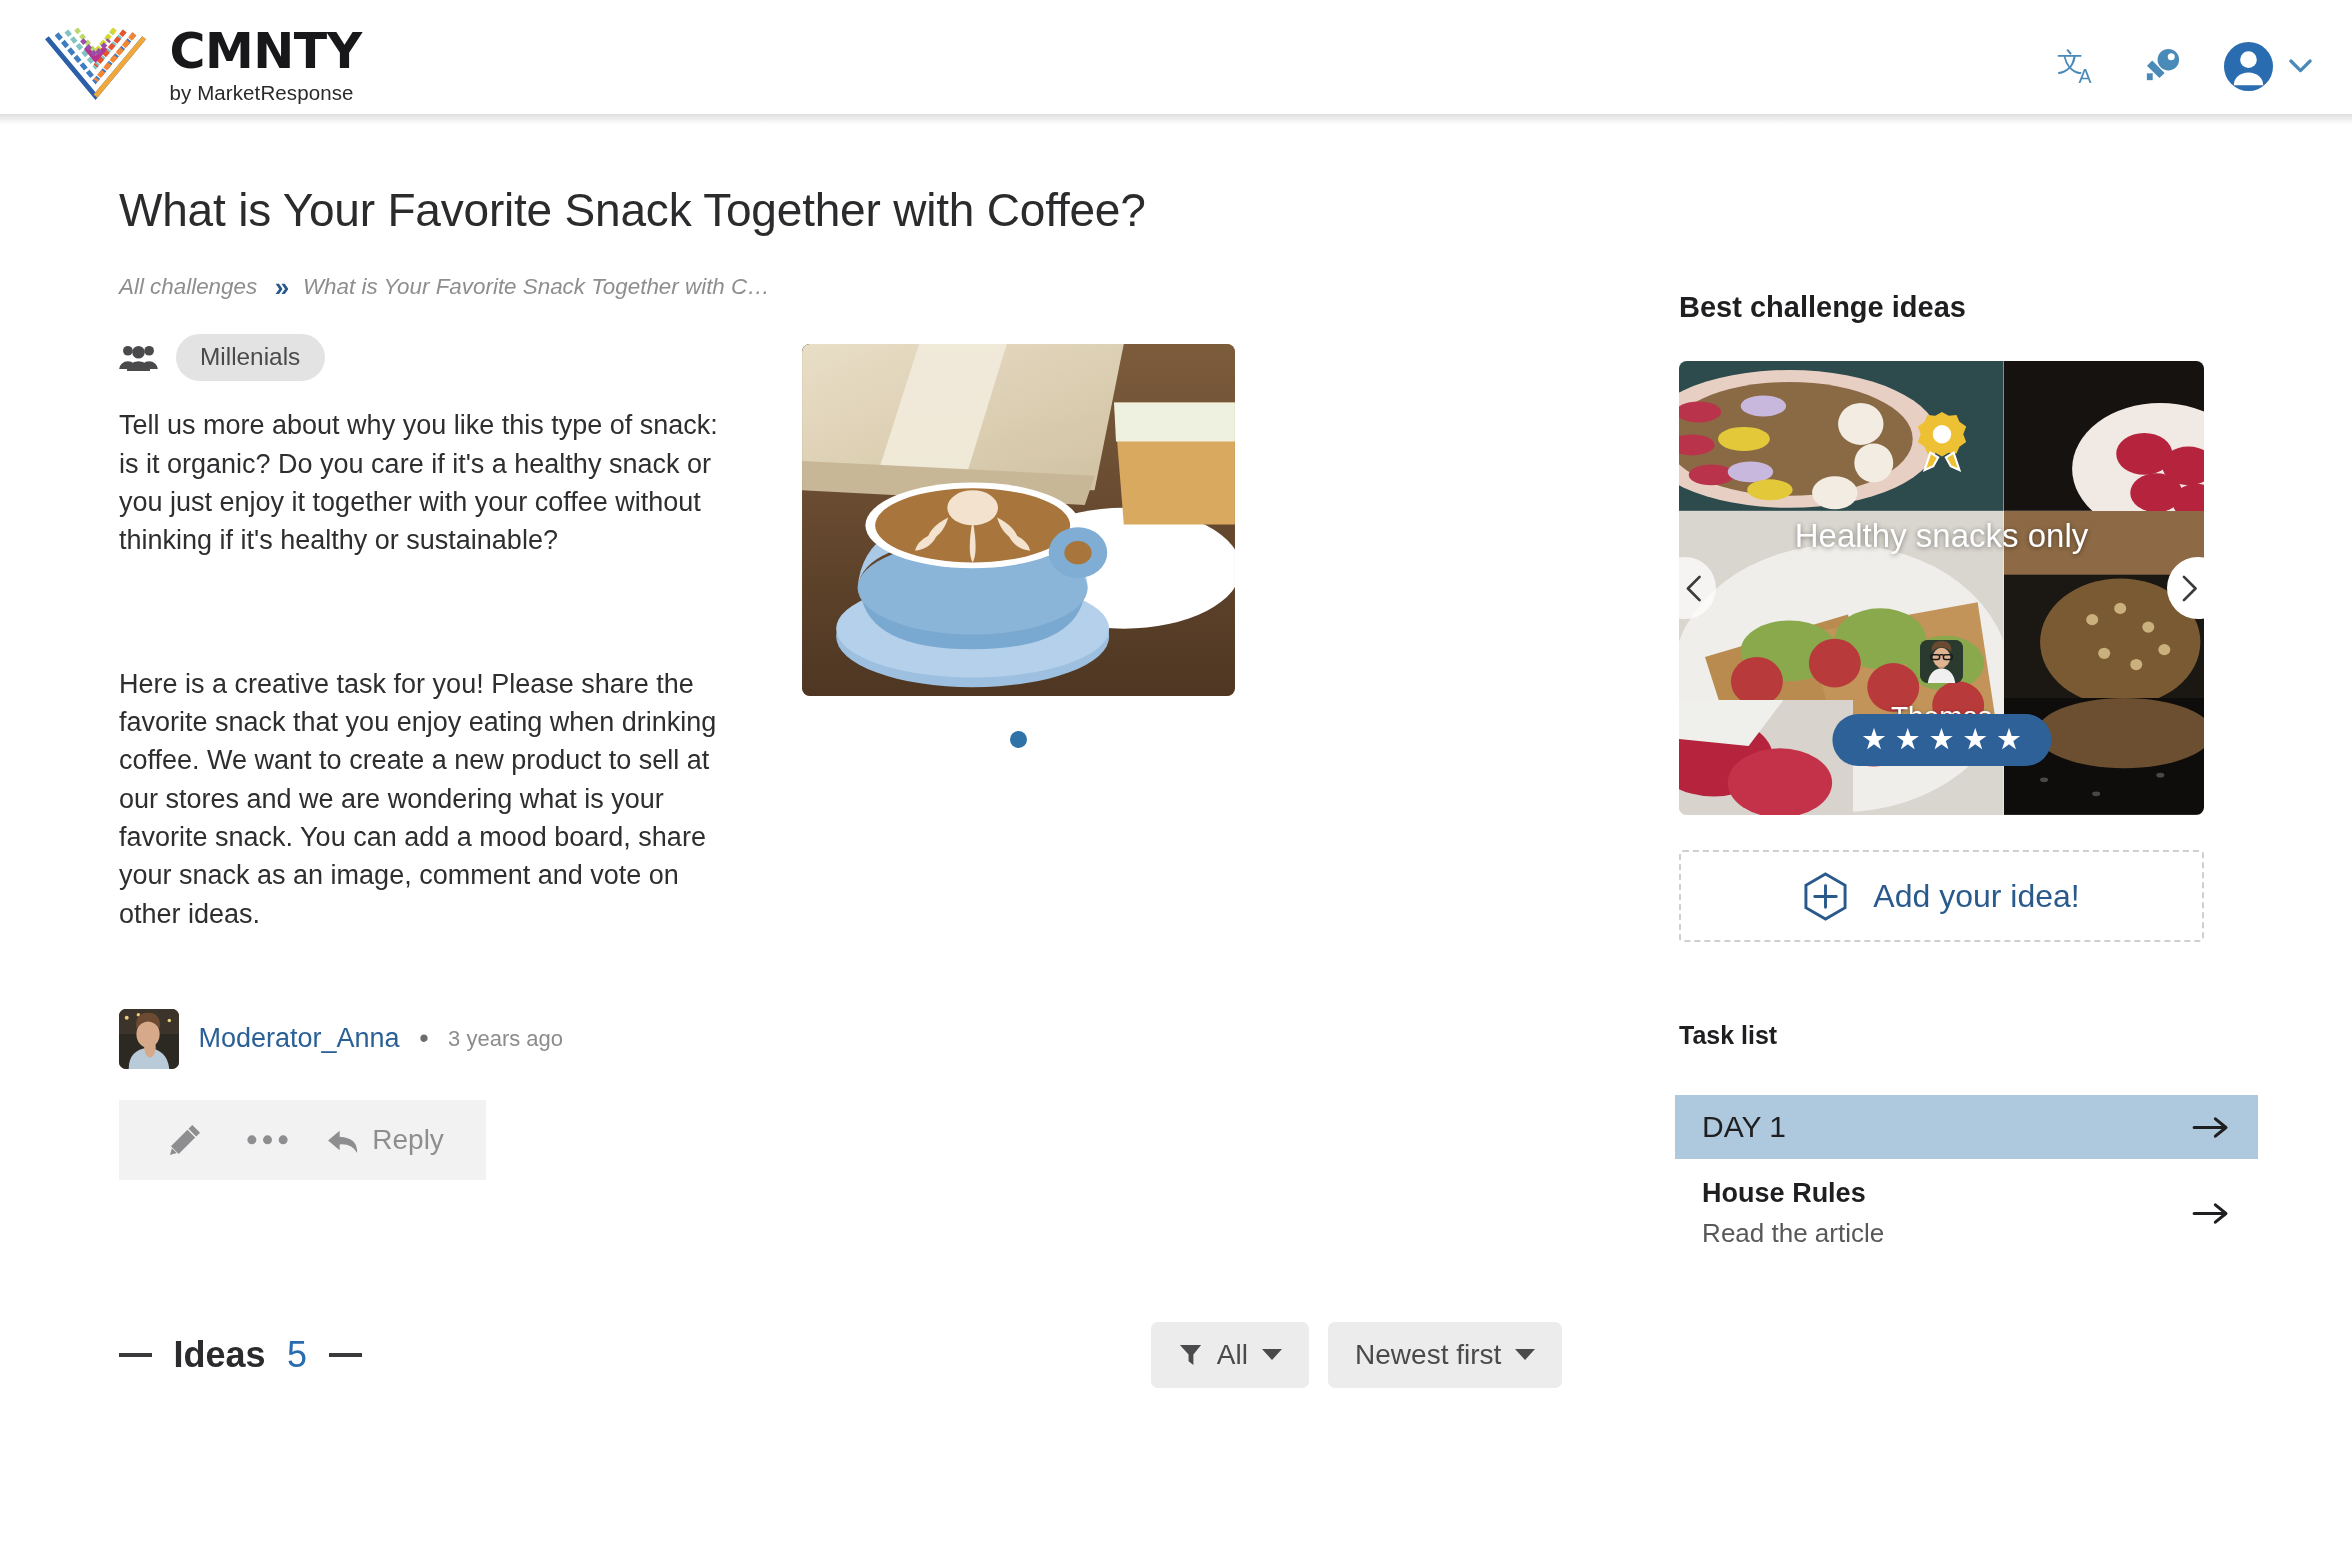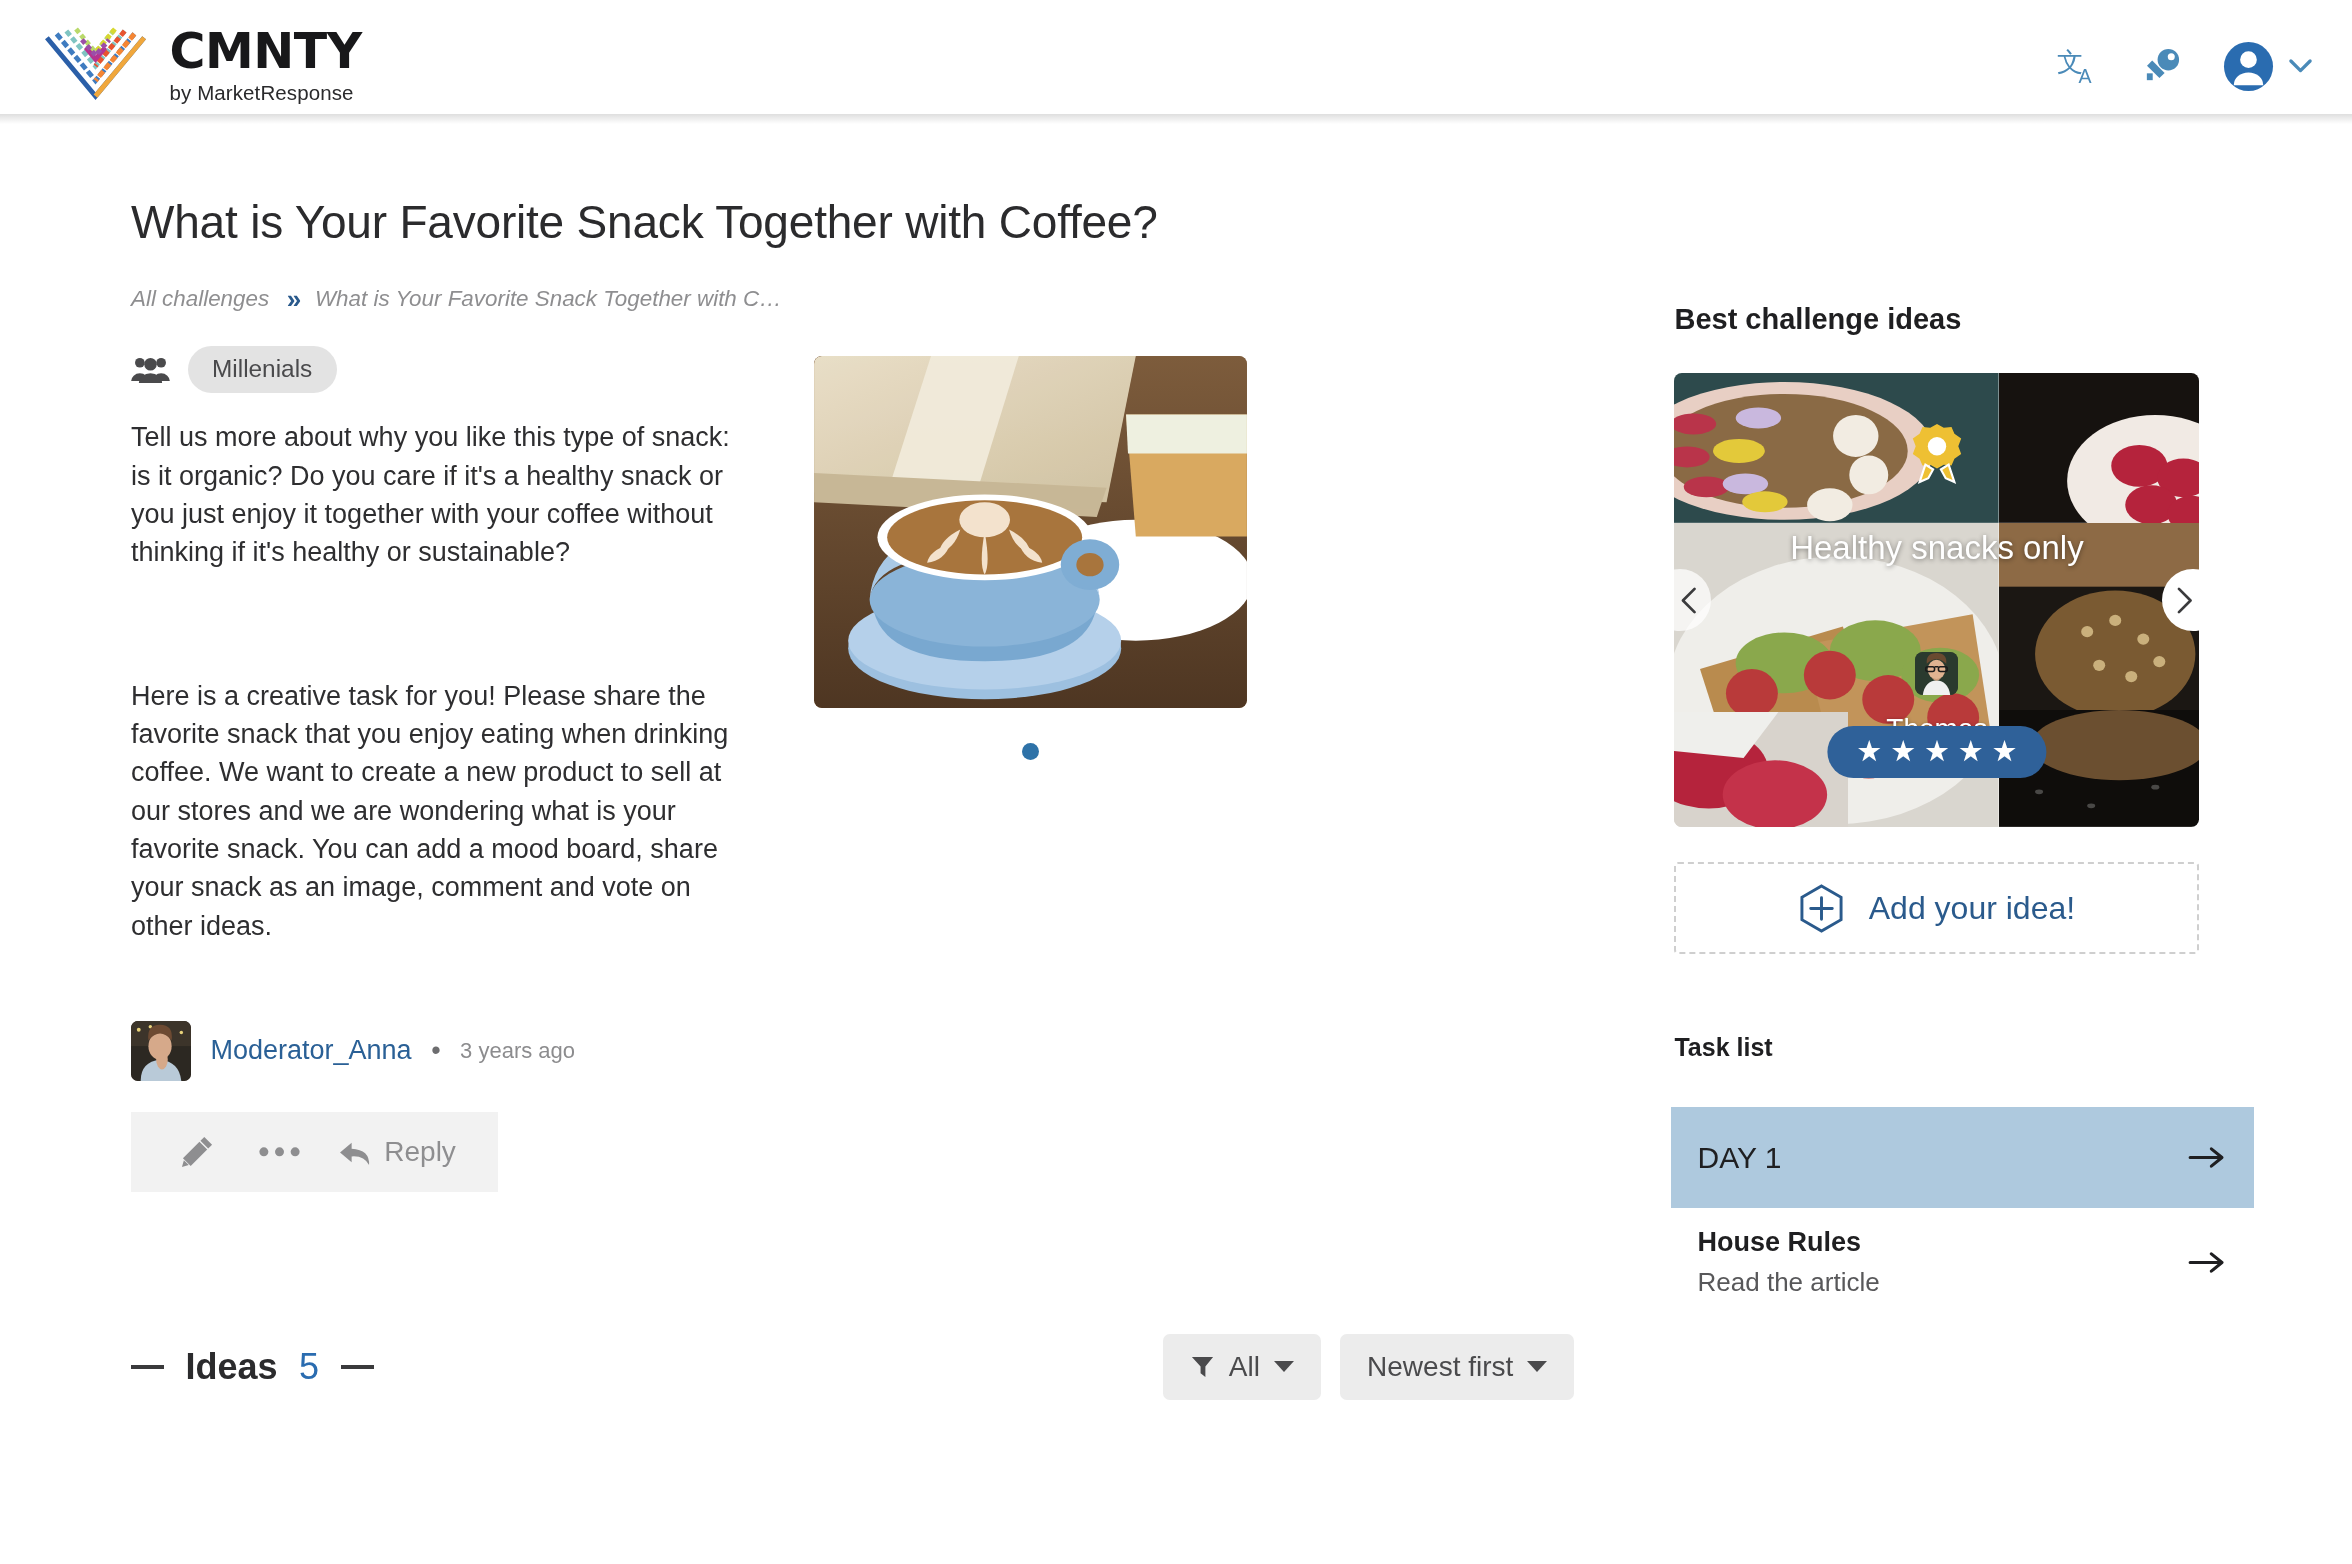--- a/index.html
+++ b/index.html
@@ -53,21 +53,21 @@
     margin-left: auto;
     display: flex; align-items: center; gap: 41px;
   }
   .hdr-icon { cursor: pointer; display: flex; align-items: center; }
   .avatar-btn { display: flex; align-items: center; gap: 13.7px; cursor: pointer; }
 
   
   .page {
     position: relative;
     display: flex;
-    padding: 12px;
+    padding: 0;
     height: calc(1564px - 114px);
   }
   .main {
     width: 1619px;
     padding: 70px 0 0 119px;
   }
   .sidebar {
     width: 733px;
     padding: 177px 0 0 60px;
   }
@@ -224,21 +224,21 @@
   .task-heading {
     font-size: 25px; font-weight: bold; color: #1f1f21;
     margin-top: 79px; margin-bottom: 45px;
   }
   .task-row {
     display: flex; align-items: center; justify-content: space-between;
     padding: 0 27px;
     cursor: pointer;
   }
   .task-day {
-    background: #aec9de; height: 101px;
+    background: #aec9de; height: 64px;
     width: 583px; margin-left: -3.9px;
   }
   .task-day-label { font-size: 30px; color: #1f1f21; }
   .task-item {
     height: 109px; width: 583px; margin-left: -3.9px;
     align-items: center;
   }
   .task-texts { display: flex; flex-direction: column; gap: 9.8px; }
   .task-title { font-size: 27px; font-weight: bold; color: #1f1f21; }
   .task-sub { font-size: 26px; color: #58585a; }

